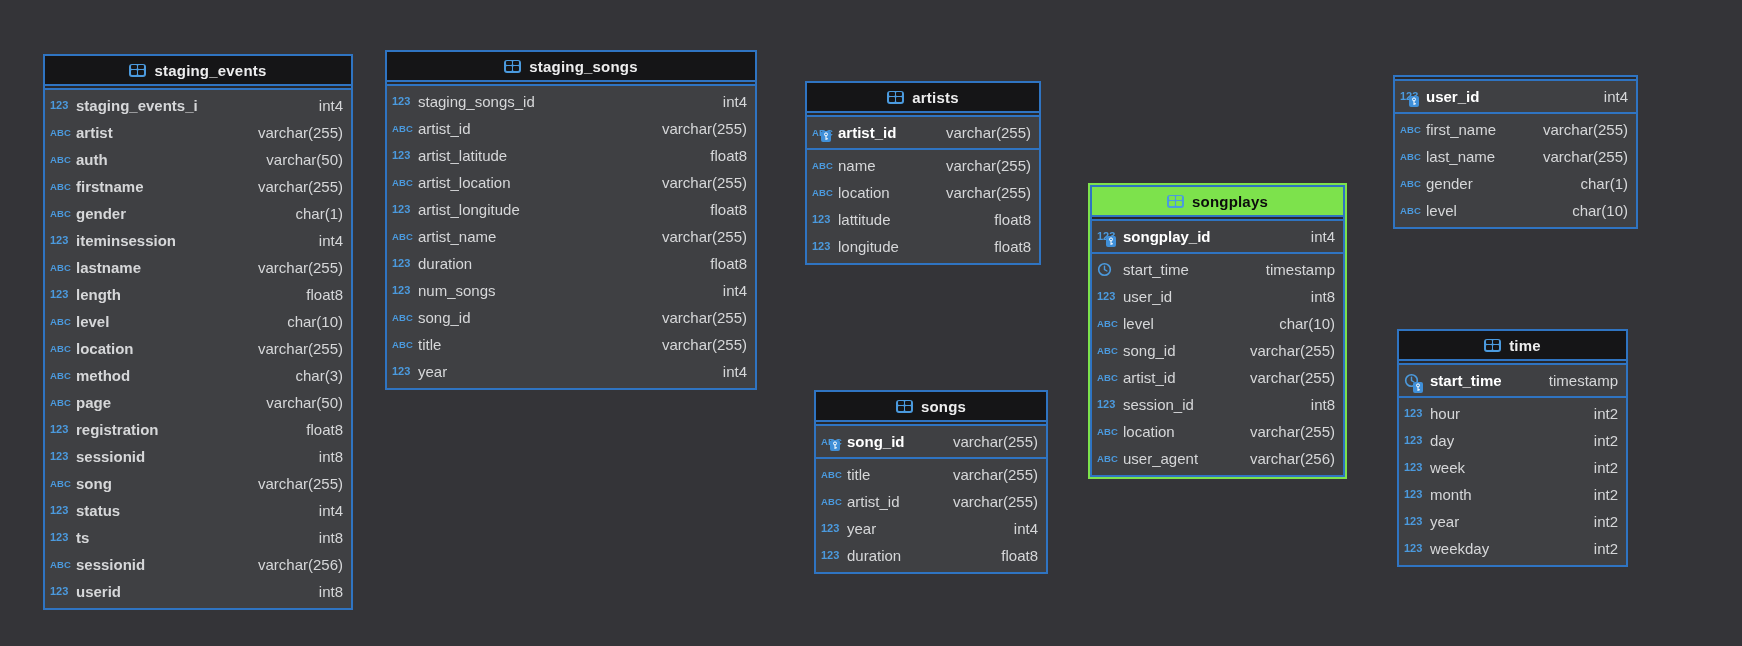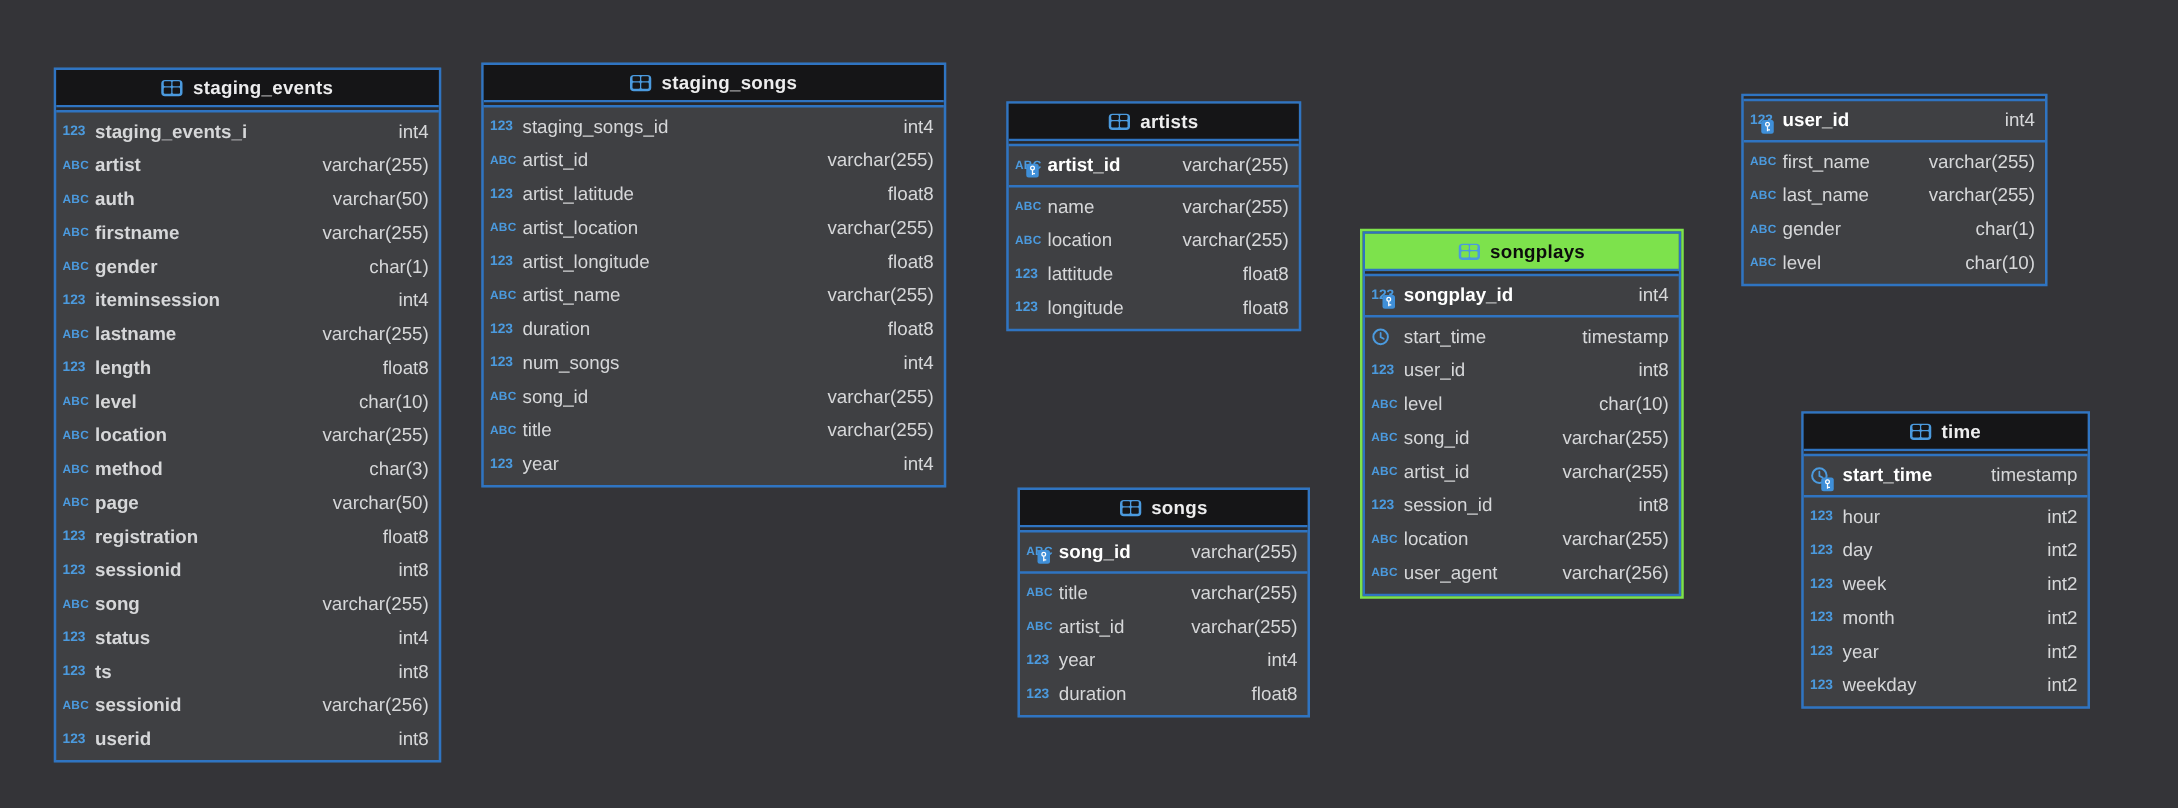--- a/index.html
+++ b/index.html
@@ -456,21 +456,21 @@
     <span class="col-type">char(1)</span>
   </div>
           <div class="row">
     <span class="icon text-icon">ABC</span>
     <span class="col-name">level</span>
     <span class="col-type">char(10)</span>
   </div>
         </div>
     </div>
   </div>
-    <div class="table t-time" style="left: 1397px; top: 329px; width: 231px; margin-left: 44px;">
+    <div class="table t-time" style="left: 1397px; top: 329px; width: 231px;">
     <div class="t-header">
       <span class="t-icon">
           <span></span>
           <span></span>
           <span></span>
           <span></span>
         </span>
       <span class="t-title">time</span>
     </div>
     <div class="t-gap"></div>

